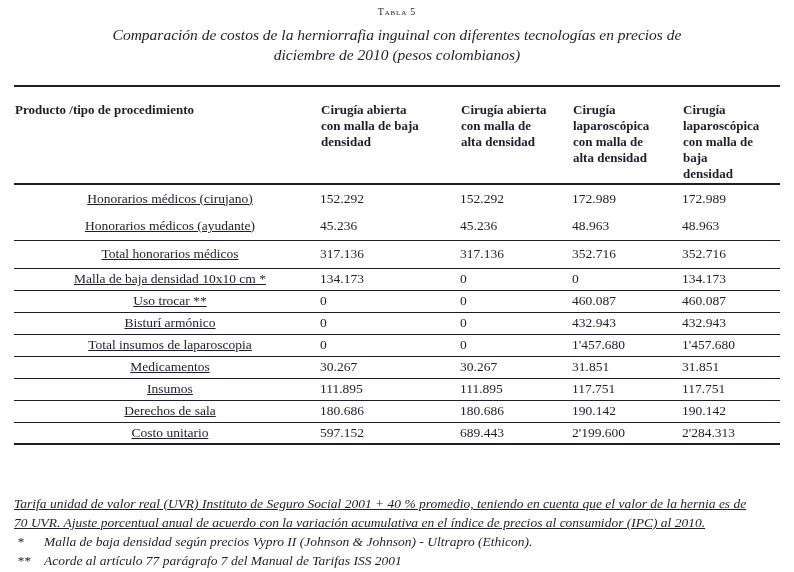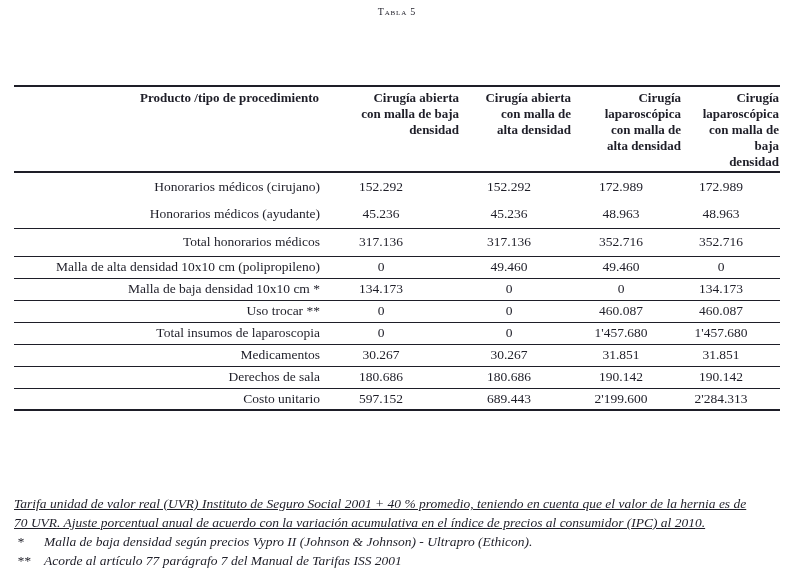--- a/index.html
+++ b/index.html
@@ -34,30 +34,30 @@
     border-collapse: collapse;
     table-layout: fixed;
     border-top: 2px solid var(--ink);
     border-bottom: 2px solid var(--ink);
   }
   thead tr { border-bottom: 2px solid var(--ink); height: 69px; }
   thead th {
     font-weight: bold;
     font-size: 13px; line-height: 16px;
     vertical-align: top;
-    text-align: right;
+    text-align: left;
     white-space: pre-line;
-    padding-top: 3px;
+    padding-top: 15px;
   }
   tbody tr { height: 22px; }
   tbody tr:nth-child(-n+3) { height: 28px; }
   tbody tr.sep { border-bottom: 1px solid var(--ink); }
   tbody td { font-size: 13.5px; vertical-align: middle; padding: 0; }
-  tbody td.label { text-align: right; padding-left: 6px; }
-  tbody td.num { text-align: center; font-variant-numeric: tabular-nums; }
+  tbody td.label { text-align: center; padding-left: 6px; text-decoration: underline; }
+  tbody td.num { text-align: left; font-variant-numeric: tabular-nums; }
   tbody td:nth-child(2) { padding-right: 18px; }
   tbody td:nth-child(3) { padding-right: 14px; }
   tbody td:nth-child(4) { padding-right: 12px; }
   tbody td:nth-child(5) { padding-right: 20px; }
 
   .footnotes {
     position: absolute; top: 494px; left: 14px; width: 766px;
     font-style: italic;
     font-size: 13.5px; line-height: 19px;
   }
@@ -65,20 +65,22 @@
   .fn-item { display: flex; }
   .fn-marker { flex: 0 0 30px; width: 30px; padding-left: 3px; }
   .fn-text { flex: 1; }
 </style>
 </head>
 <body>
 
 <div class="page">
 
   <div class="title">Tabla 5</div>
+  <div class="subtitle">Comparación de costos de la herniorrafia inguinal con diferentes tecnologías en precios de
+diciembre de 2010 (pesos colombianos)</div>
 
   <table class="cost-table">
     <colgroup>
       <col style="width:306px">
       <col style="width:140px">
       <col style="width:112px">
       <col style="width:110px">
       <col style="width:98px">
     </colgroup>
     <thead>
@@ -116,53 +118,60 @@
           <td class="num">48.963</td>
         </tr>
         <tr class="sep">
           <td class="label">Total honorarios médicos</td>
           <td class="num">317.136</td>
           <td class="num">317.136</td>
           <td class="num">352.716</td>
           <td class="num">352.716</td>
         </tr>
         <tr class="sep">
-          <td class="label">Malla de alta densidad 10x10 cm (polipropileno)</td>
-          <td class="num">0</td>
-          <td class="num">49.460</td>
-          <td class="num">49.460</td>
-          <td class="num">0</td>
-        </tr>
-        <tr class="sep">
           <td class="label">Malla de baja densidad 10x10 cm *</td>
           <td class="num">134.173</td>
           <td class="num">0</td>
           <td class="num">0</td>
           <td class="num">134.173</td>
         </tr>
         <tr class="sep">
           <td class="label">Uso trocar **</td>
           <td class="num">0</td>
           <td class="num">0</td>
           <td class="num">460.087</td>
           <td class="num">460.087</td>
+        </tr>
+        <tr class="sep">
+          <td class="label">Bisturí armónico</td>
+          <td class="num">0</td>
+          <td class="num">0</td>
+          <td class="num">432.943</td>
+          <td class="num">432.943</td>
         </tr>
         <tr class="sep">
           <td class="label">Total insumos de laparoscopia</td>
           <td class="num">0</td>
           <td class="num">0</td>
           <td class="num">1'457.680</td>
           <td class="num">1'457.680</td>
         </tr>
         <tr class="sep">
           <td class="label">Medicamentos</td>
           <td class="num">30.267</td>
           <td class="num">30.267</td>
           <td class="num">31.851</td>
           <td class="num">31.851</td>
+        </tr>
+        <tr class="sep">
+          <td class="label">Insumos</td>
+          <td class="num">111.895</td>
+          <td class="num">111.895</td>
+          <td class="num">117.751</td>
+          <td class="num">117.751</td>
         </tr>
         <tr class="sep">
           <td class="label">Derechos de sala</td>
           <td class="num">180.686</td>
           <td class="num">180.686</td>
           <td class="num">190.142</td>
           <td class="num">190.142</td>
         </tr>
         <tr>
           <td class="label">Costo unitario</td>

